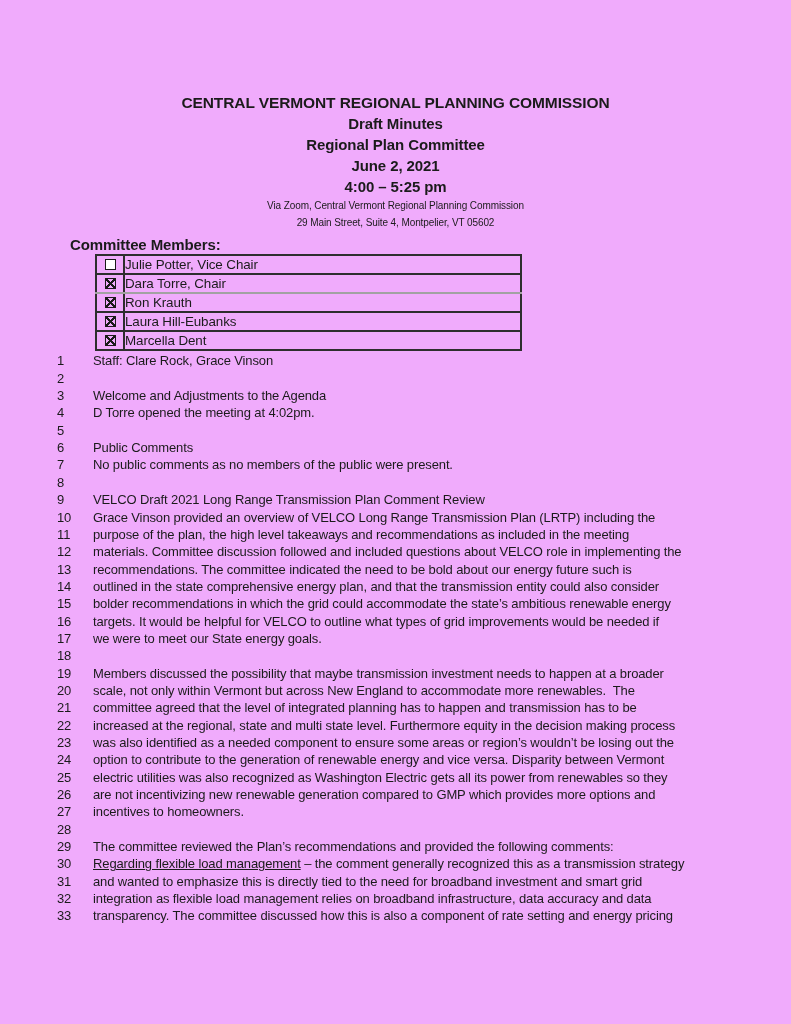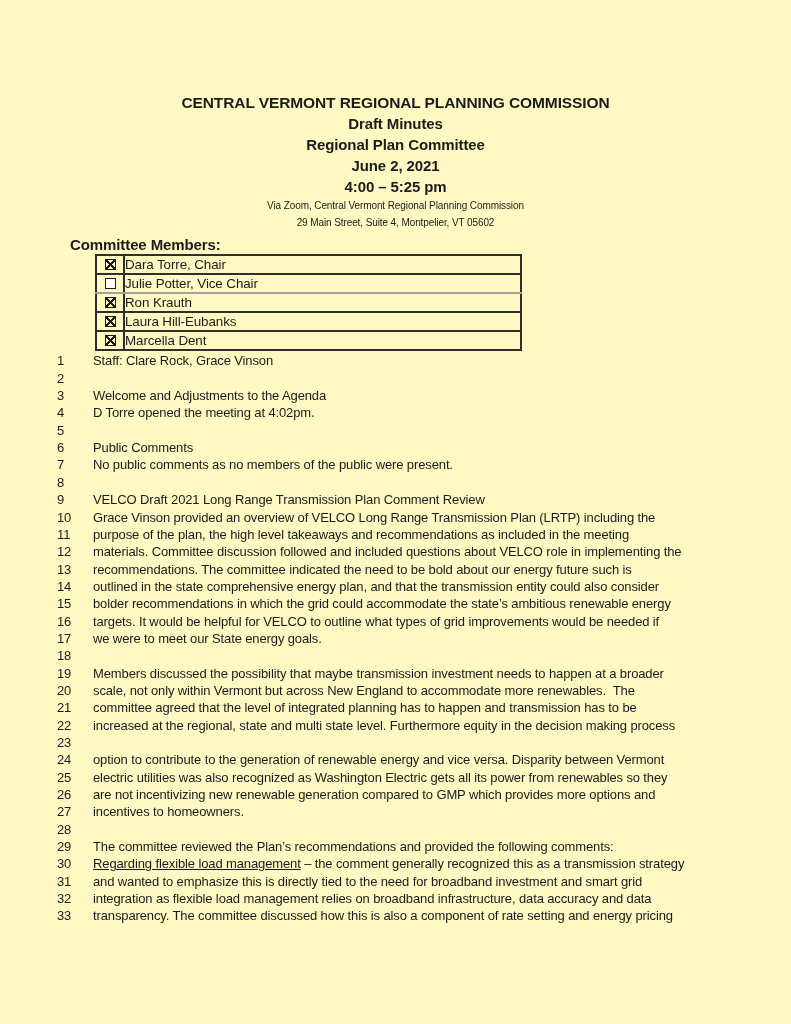--- a/index.html
+++ b/index.html
@@ -1,18 +1,18 @@
 <!DOCTYPE html>
 <html><head>
 <meta charset="utf-8">
 <style>
   * { margin:0; padding:0; box-sizing:border-box; }
   html,body { background:#e8e8e8; }
   .page {
-    width:791px; height:1024px; margin:0 auto; background:#fef9c3;
+    width:791px; height:1024px; margin:0 auto; background:#f0abfc;
     position:relative; overflow:hidden; color:#1b1b1b;
     font-family:"Liberation Sans", sans-serif;
   }
   .header { text-align:center; padding-top:92px; }
   .doc-title { font-size:15.5px; font-weight:bold; line-height:21px; letter-spacing:-0.1px; }
   .doc-sub   { font-size:15px;   font-weight:bold; line-height:21px; letter-spacing:-0.1px; }
   .doc-venue { font-size:10px; line-height:17.2px; letter-spacing:-0.1px; }
 
   .committee-label {
     margin:5px 0 0 70px; font-size:15px; font-weight:bold; letter-spacing:-0.1px;
@@ -62,26 +62,26 @@
     <div class="doc-sub">4:00 – 5:25 pm</div>
     <div class="doc-venue">Via Zoom, Central Vermont Regional Planning Commission</div>
     <div class="doc-venue">29 Main Street, Suite 4, Montpelier, VT 05602</div>
   </div>
 
   <div class="committee-label">Committee Members:</div>
 
   <table class="committee">
     <tbody>
         <tr>
+          <td class="cb-cell"><span class="cb"></span></td>
+          <td class="name-cell">Julie Potter, Vice Chair</td>
+        </tr>
+        <tr>
           <td class="cb-cell"><span class="cb checked"></span></td>
           <td class="name-cell">Dara Torre, Chair</td>
-        </tr>
-        <tr>
-          <td class="cb-cell"><span class="cb"></span></td>
-          <td class="name-cell">Julie Potter, Vice Chair</td>
         </tr>
         <tr>
           <td class="cb-cell"><span class="cb checked"></span></td>
           <td class="name-cell">Ron Krauth</td>
         </tr>
         <tr>
           <td class="cb-cell"><span class="cb checked"></span></td>
           <td class="name-cell">Laura Hill-Eubanks</td>
         </tr>
         <tr>
@@ -107,21 +107,21 @@
       <div class="line"><span class="num">13</span><span class="text"><span>recommendations. The committee indicated the need to be bold about our energy future such is</span></span></div>
       <div class="line"><span class="num">14</span><span class="text"><span>outlined in the state comprehensive energy plan, and that the transmission entity could also consider</span></span></div>
       <div class="line"><span class="num">15</span><span class="text"><span>bolder recommendations in which the grid could accommodate the state’s ambitious renewable energy</span></span></div>
       <div class="line"><span class="num">16</span><span class="text"><span>targets. It would be helpful for VELCO to outline what types of grid improvements would be needed if</span></span></div>
       <div class="line"><span class="num">17</span><span class="text"><span>we were to meet our State energy goals.</span></span></div>
       <div class="line"><span class="num">18</span><span class="text"></span></div>
       <div class="line"><span class="num">19</span><span class="text"><span>Members discussed the possibility that maybe transmission investment needs to happen at a broader</span></span></div>
       <div class="line"><span class="num">20</span><span class="text"><span>scale, not only within Vermont but across New England to accommodate more renewables.  The</span></span></div>
       <div class="line"><span class="num">21</span><span class="text"><span>committee agreed that the level of integrated planning has to happen and transmission has to be</span></span></div>
       <div class="line"><span class="num">22</span><span class="text"><span>increased at the regional, state and multi state level. Furthermore equity in the decision making process</span></span></div>
-      <div class="line"><span class="num">23</span></div>
+      <div class="line"><span class="num">23</span><span class="text"><span>was also identified as a needed component to ensure some areas or region’s wouldn’t be losing out the</span></span></div>
       <div class="line"><span class="num">24</span><span class="text"><span>option to contribute to the generation of renewable energy and vice versa. Disparity between Vermont</span></span></div>
       <div class="line"><span class="num">25</span><span class="text"><span>electric utilities was also recognized as Washington Electric gets all its power from renewables so they</span></span></div>
       <div class="line"><span class="num">26</span><span class="text"><span>are not incentivizing new renewable generation compared to GMP which provides more options and</span></span></div>
       <div class="line"><span class="num">27</span><span class="text"><span>incentives to homeowners.</span></span></div>
       <div class="line"><span class="num">28</span><span class="text"></span></div>
       <div class="line"><span class="num">29</span><span class="text"><span>The committee reviewed the Plan’s recommendations and provided the following comments:</span></span></div>
       <div class="line"><span class="num">30</span><span class="text"><span class="u">Regarding flexible load management</span><span> – the comment generally recognized this as a transmission strategy</span></span></div>
       <div class="line"><span class="num">31</span><span class="text"><span>and wanted to emphasize this is directly tied to the need for broadband investment and smart grid</span></span></div>
       <div class="line"><span class="num">32</span><span class="text"><span>integration as flexible load management relies on broadband infrastructure, data accuracy and data</span></span></div>
       <div class="line"><span class="num">33</span><span class="text"><span>transparency. The committee discussed how this is also a component of rate setting and energy pricing</span></span></div>

